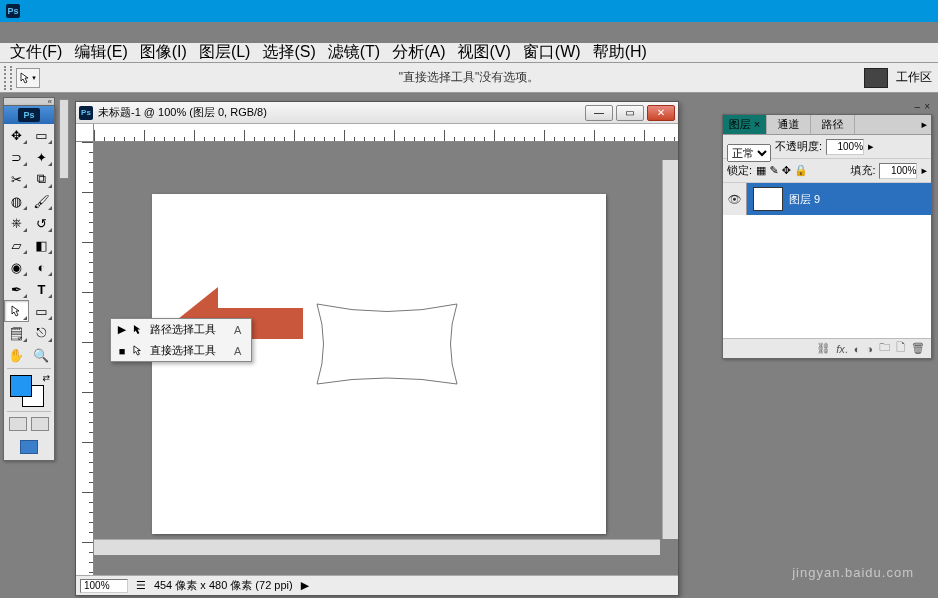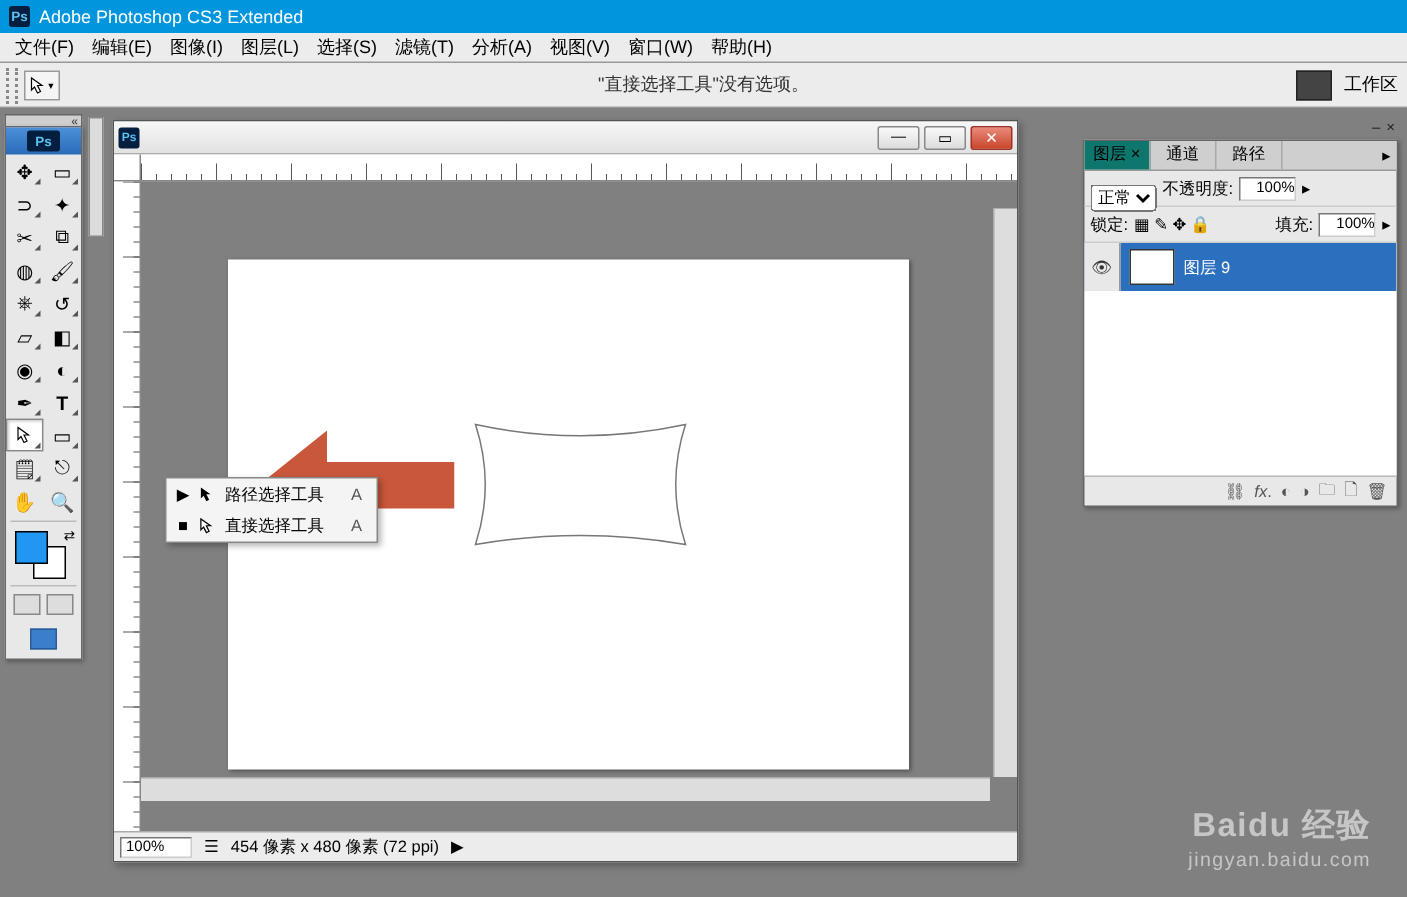--- a/index.html
+++ b/index.html
@@ -3,21 +3,21 @@
 <meta charset="utf-8">
 <style>
 * { margin: 0; padding: 0; box-sizing: border-box; font-family: "Microsoft YaHei", Tahoma, sans-serif; }
 body { width: 938px; height: 598px; background: #808080; overflow: hidden; position: relative; }
 
 
 .title-bar { height: 22px; background: #0095dd; color: #fff; display: flex; align-items: center; padding: 0 6px; font-size: 12px; }
 .title-bar .ps-icon { width: 14px; height: 14px; background: #031e3f; color: #5bc2f0; font-size: 9px; font-weight: bold; display: flex; align-items: center; justify-content: center; margin-right: 6px; border-radius: 2px; }
 
 
-.menu-bar { height: 20px; background: #ececec; display: flex; align-items: center; padding: 0 4px; font-size: 12px; border-bottom: 1px solid #999; }
+.menu-bar { height: 20px; background: #ececec; display: flex; align-items: center; padding: 0 4px; font-size: 16px; border-bottom: 1px solid #999; margin-top: 21px; }
 .menu-item { padding: 2px 6px; cursor: default; }
 
 
 .options-bar { height: 30px; background: #ececec; display: flex; align-items: center; font-size: 12px; border-bottom: 1px solid #999; position: relative; }
 .options-handle { width: 8px; height: 24px; margin: 0 4px; border-left: 2px dotted #888; border-right: 2px dotted #888; }
 .options-tool { width: 24px; height: 20px; border: 1px solid #999; background: #f5f5f5; display: flex; align-items: center; justify-content: center; margin-right: 6px; }
 .options-text { position: absolute; left: 50%; transform: translateX(-50%); color: #333; }
 .options-right { position: absolute; right: 6px; display: flex; align-items: center; gap: 8px; justify-content: flex-end; }
 .ws-btn { width: 24px; height: 20px; background: #444; border: 1px solid #222; }
 
@@ -96,21 +96,20 @@
 
 
 .watermark { position: absolute; right: 24px; bottom: 18px; color: rgba(255,255,255,.55); text-align: right; font-size: 13px; letter-spacing: 1px; pointer-events: none; }
 .watermark .big { font-size: 22px; font-weight: bold; }
 </style>
 </head>
 <body>
 
 <div class="title-bar">
   <div class="ps-icon">Ps</div>
-  <span>Adobe Photoshop CS3 Extended</span>
 </div>
 
 <div class="menu-bar">
   <span class="menu-item">文件(F)</span>
   <span class="menu-item">编辑(E)</span>
   <span class="menu-item">图像(I)</span>
   <span class="menu-item">图层(L)</span>
   <span class="menu-item">选择(S)</span>
   <span class="menu-item">滤镜(T)</span>
   <span class="menu-item">分析(A)</span>
@@ -192,20 +191,21 @@
     </div>
    </div>
   </div>
 
   <div class="nav-strip"></div>
 
   <div class="doc-area">
     <div class="doc-window">
       <div class="doc-title">
         <div class="ps-min">Ps</div>
+        <span>未标题-1 @ 100% (图层 0, RGB/8)</span>
         <div class="win-btns">
           <div class="win-btn">—</div>
           <div class="win-btn">▭</div>
           <div class="win-btn close">✕</div>
         </div>
       </div>
       <div style="display:flex;height:18px">
         <div class="ruler-corner"></div>
         <div class="ruler-h"></div>
       </div>
@@ -298,15 +298,14 @@
     <span class="mk">■</span>
     <svg width="11" height="11" viewBox="0 0 12 12">
         <path d="M1 1 L1 9 L3 7 L5 11 L7 10 L5 6 L8 6 Z" fill="#fff" stroke="#000" stroke-width="0.9"></path>
       </svg>
     <span>直接选择工具</span>
     <span class="sc">A</span>
   </div>
 </div>
 
 <div class="watermark">
-  <div class="big">Baidu 经验</div>
   <div>jingyan.baidu.com</div>
 </div>
 
 </body></html>

